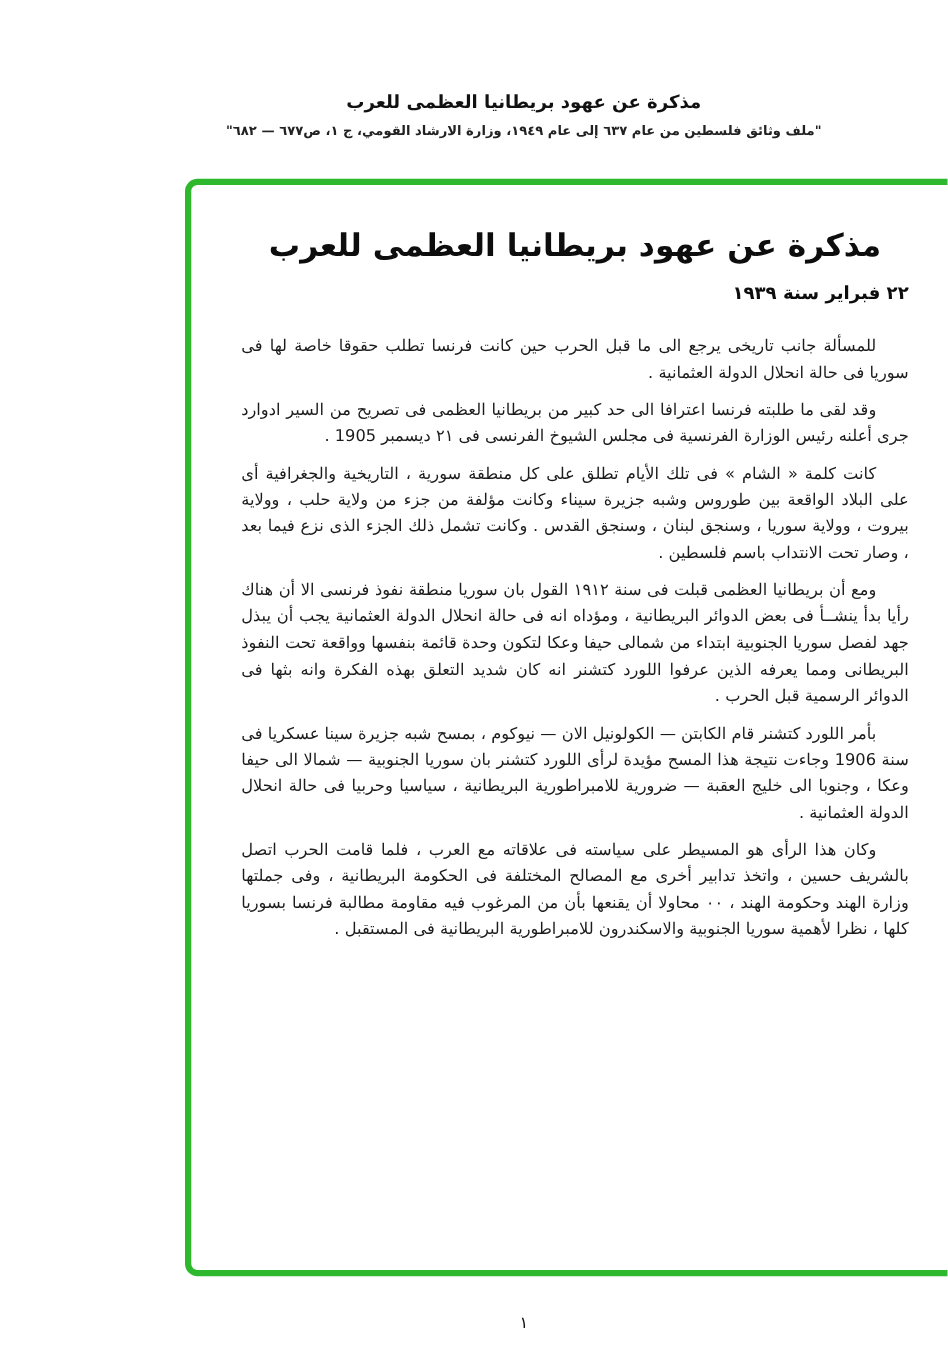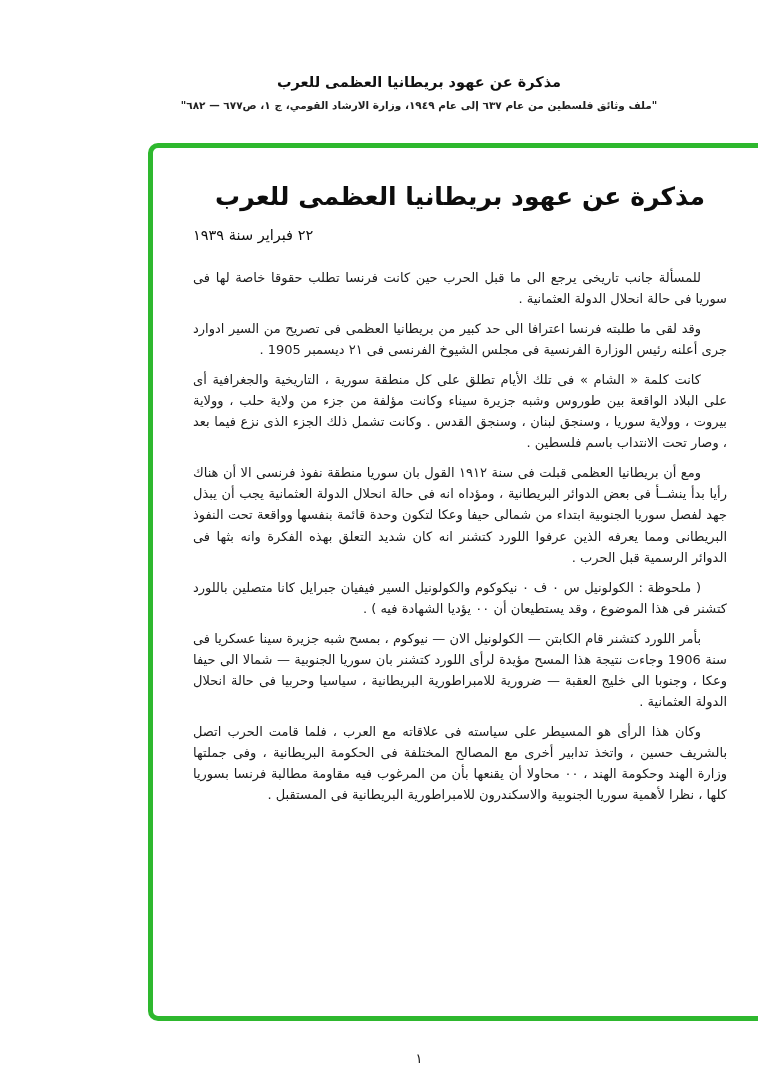--- a/index.html
+++ b/index.html
@@ -51,23 +51,23 @@
     overflow: hidden;
   }
   .doc-title {
     text-align: center;
     font-size: 25px;
     font-weight: bold;
     color: #0d0d0d;
     margin-top: 8px;
   }
   .doc-date {
-    text-align: left;
+    text-align: right;
     font-size: 14.5px;
-    font-weight: normal;
+    font-weight: bold;
     color: #0d0d0d;
     margin-top: 16px;
   }
   .doc-body {
     margin-top: 24px;
     font-size: 13px;
     line-height: 1.62;
     text-align: justify;
     color: #1b1b1b;
   }
@@ -96,21 +96,20 @@
   </div>
 
   <div class="doc-frame">
     <div class="doc-title">مذكرة عن عهود بريطانيا العظمى للعرب</div>
     <div class="doc-date">٢٢ فبراير سنة ١٩٣٩</div>
     <div class="doc-body">
         <p>للمسألة جانب تاريخى يرجع الى ما قبل الحرب حين كانت فرنسا تطلب حقوقا خاصة لها فى سوريا فى حالة انحلال الدولة العثمانية .</p>
         <p>وقد لقى ما طلبته فرنسا اعترافا الى حد كبير من بريطانيا العظمى فى تصريح من السير ادوارد جرى أعلنه رئيس الوزارة الفرنسية فى مجلس الشيوخ الفرنسى فى ٢١ ديسمبر 1905 .</p>
         <p>كانت كلمة « الشام » فى تلك الأيام تطلق على كل منطقة سورية ، التاريخية والجغرافية أى على البلاد الواقعة بين طوروس وشبه جزيرة سيناء وكانت مؤلفة من جزء من ولاية حلب ، وولاية بيروت ، وولاية سوريا ، وسنجق لبنان ، وسنجق القدس . وكانت تشمل ذلك الجزء الذى نزع فيما بعد ، وصار تحت الانتداب باسم فلسطين .</p>
         <p>ومع أن بريطانيا العظمى قبلت فى سنة ١٩١٢ القول بان سوريا منطقة نفوذ فرنسى الا أن هناك رأيا بدأ ينشــأ فى بعض الدوائر البريطانية ، ومؤداه انه فى حالة انحلال الدولة العثمانية يجب أن يبذل جهد لفصل سوريا الجنوبية ابتداء من شمالى حيفا وعكا لتكون وحدة قائمة بنفسها وواقعة تحت النفوذ البريطانى ومما يعرفه الذين عرفوا اللورد كتشنر انه كان شديد التعلق بهذه الفكرة وانه بثها فى الدوائر الرسمية قبل الحرب .</p>
-        <p>( ملحوظة : الكولونيل س ٠ ف ٠ نيكوكوم والكولونيل السير فيفيان جبرايل كانا متصلين باللورد كتشنر فى هذا الموضوع ، وقد يستطيعان أن ٠٠ يؤديا الشهادة فيه ) .</p>
         <p>بأمر اللورد كتشنر قام الكابتن — الكولونيل الان — نيوكوم ، بمسح شبه جزيرة سينا عسكريا فى سنة 1906 وجاءت نتيجة هذا المسح مؤيدة لرأى اللورد كتشنر بان سوريا الجنوبية — شمالا الى حيفا وعكا ، وجنوبا الى خليج العقبة — ضرورية للامبراطورية البريطانية ، سياسيا وحربيا فى حالة انحلال الدولة العثمانية .</p>
         <p>وكان هذا الرأى هو المسيطر على سياسته فى علاقاته مع العرب ، فلما قامت الحرب اتصل بالشريف حسين ، واتخذ تدابير أخرى مع المصالح المختلفة فى الحكومة البريطانية ، وفى جملتها وزارة الهند وحكومة الهند ، ٠٠ محاولا أن يقنعها بأن من المرغوب فيه مقاومة مطالبة فرنسا بسوريا كلها ، نظرا لأهمية سوريا الجنوبية والاسكندرون للامبراطورية البريطانية فى المستقبل .</p>
       </div>
   </div>
 
   <div class="page-number">١</div>
 
 </div>
 
 </body></html>

